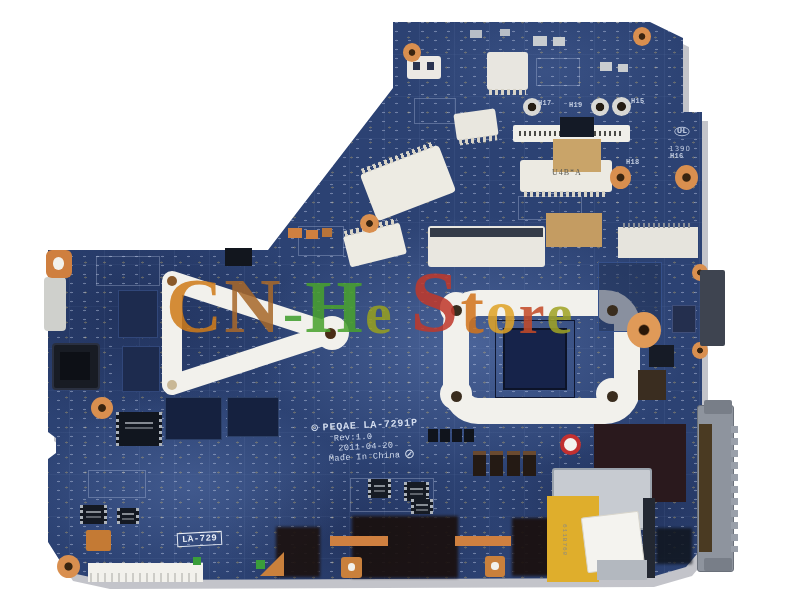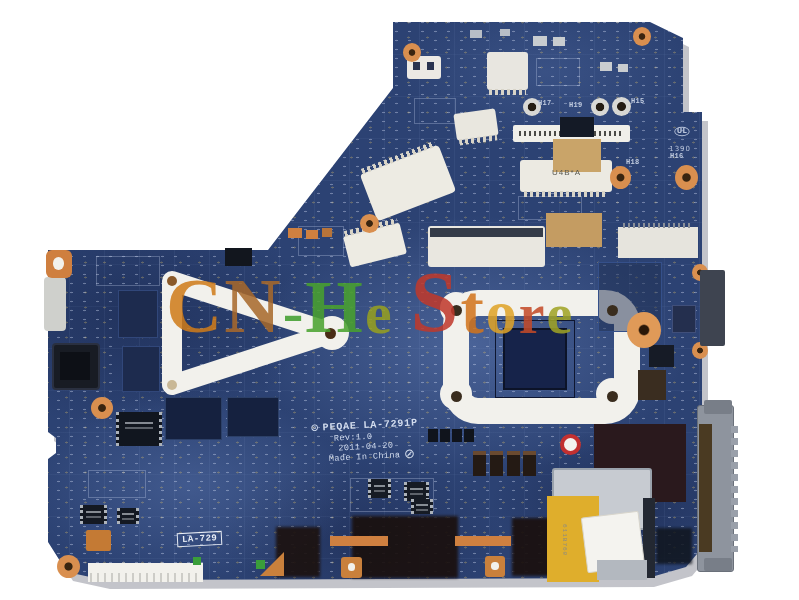--- a/index.html
+++ b/index.html
@@ -69,21 +69,21 @@
   #silk-rev{margin-left:22px;} #silk-date{margin-left:26px;} #silk-origin{margin-left:16px;}
   #silk-presymbol{display:inline-block;margin-right:4px;font-size:11px;}
   #rohs-symbol{position:absolute;left:404px;top:446px;color:#cfd9ea;font-size:13px;transform:rotate(-3deg);
     font-family:"DejaVu Sans",sans-serif;}
   #board-label{position:absolute;left:177px;top:532px;transform:rotate(-3deg);
     border:1.5px solid #e8edf5;color:#e8edf5;font-family:"Liberation Mono",monospace;
     font-size:9px;font-weight:bold;padding:1px 4px;letter-spacing:.5px;}
   .hole-label{position:absolute;color:#c2cde0;font-size:7px;font-weight:bold;
     font-family:"Liberation Mono",monospace;letter-spacing:.3px;}
   #connector-text{position:absolute;left:552px;top:168px;color:#5a5a52;font-size:8px;
-    font-family:Liberation Sans, sans-serif;letter-spacing:1px;}
+    font-family:Liberation Serif, serif;letter-spacing:1px;}
   #cert-box{position:absolute;left:645px;top:119px;width:46px;height:28px;color:#b9c4da;
     font-family:"DejaVu Sans",sans-serif;text-align:right;line-height:1.1;}
   #cert-mark{font-size:8px;font-weight:bold;border:1px solid #b9c4da;border-radius:50%;
     padding:0 2px;display:inline-block;transform:scale(.85);}
   #cert-code{font-size:7px;letter-spacing:1px;}
   #sd-sticker-text{position:absolute;left:561px;top:524px;color:#8a8a84;font-size:6px;
     font-family:"Liberation Mono",monospace;writing-mode:vertical-rl;letter-spacing:1px;}
 
   
   #watermark{position:absolute;left:166px;top:250px;height:88px;display:flex;align-items:flex-end;

